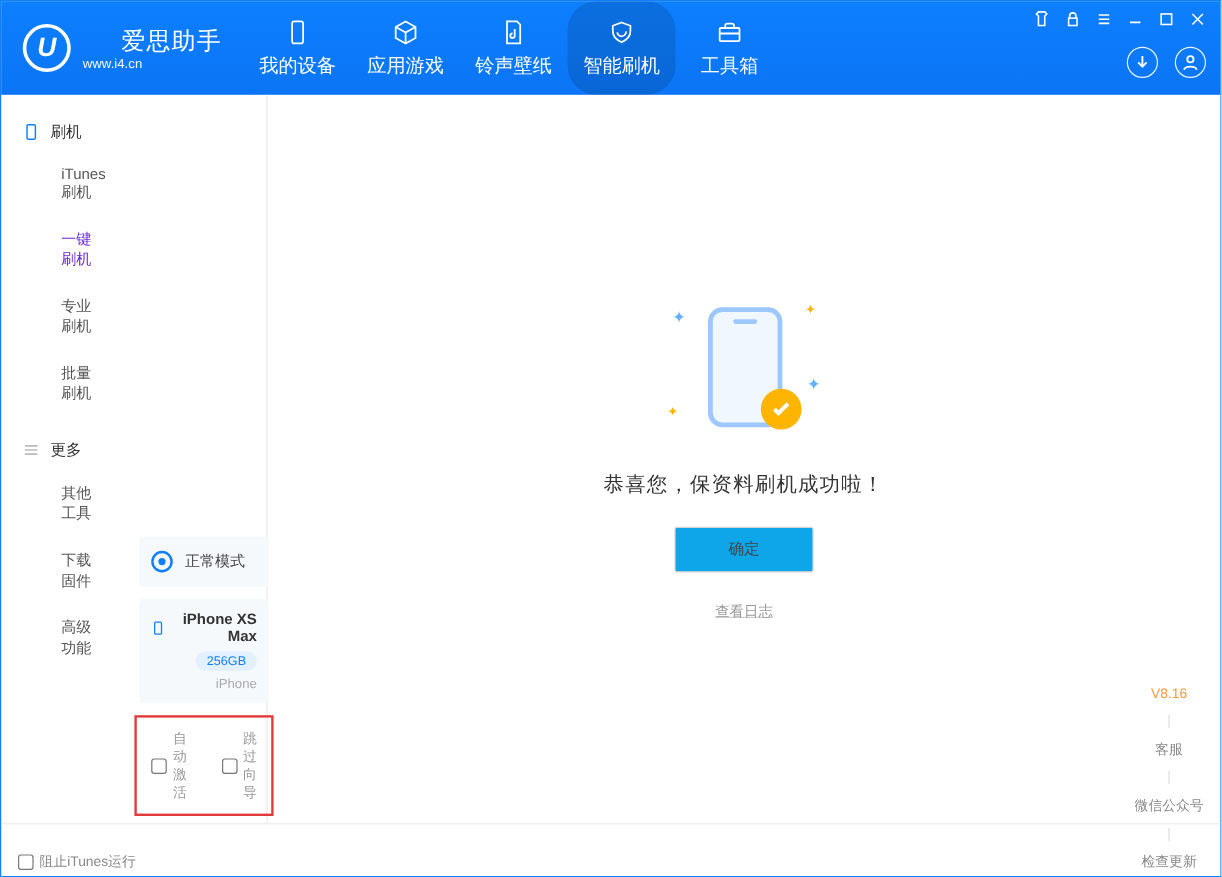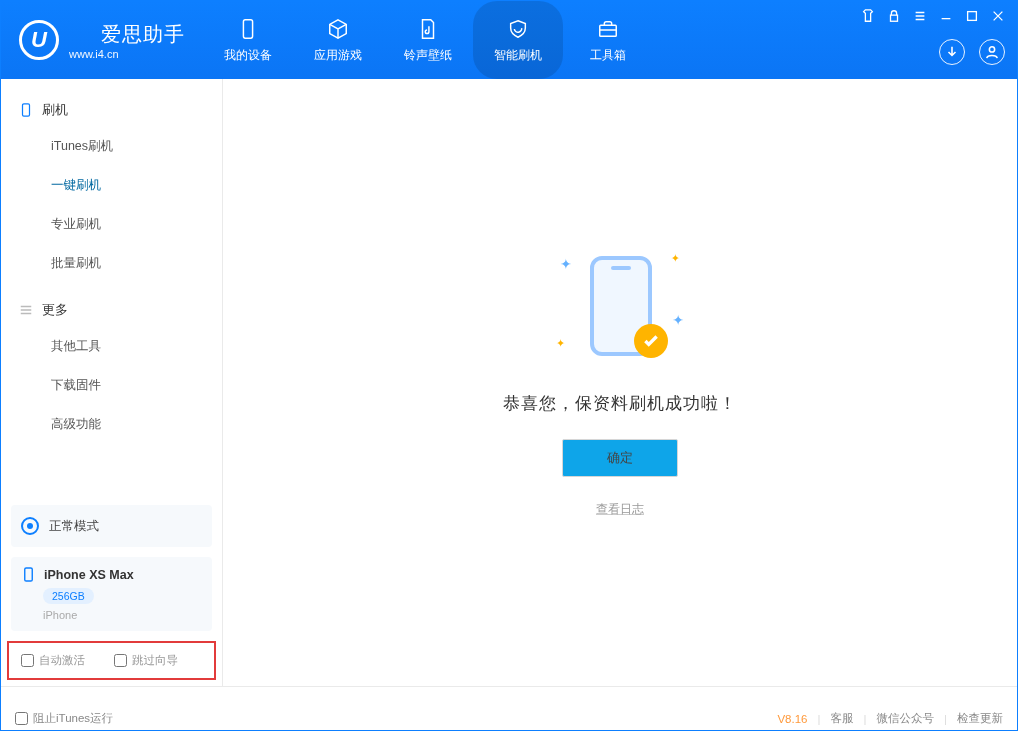--- a/index.html
+++ b/index.html
@@ -8,48 +8,48 @@
 
 
 .header { height: 78px; background: linear-gradient(180deg, #0d7fff 0%, #0b75f5 100%); display: flex; align-items: stretch; color: #fff; }
 .logo-area { display: flex; align-items: center; padding: 0 18px; gap: 10px; min-width: 180px; }
 .logo-circle { width: 40px; height: 40px; border: 3px solid #fff; border-radius: 50%; display: flex; align-items: center; justify-content: center; font-size: 22px; font-weight: 700; font-style: italic; }
 .logo-text { display: flex; flex-direction: column; }
 .logo-title { font-size: 20px; font-weight: 500; letter-spacing: 1px; margin-left: 32px; }
 .logo-sub { font-size: 11px; opacity: 0.95; }
 
 .topnav { display: flex; align-items: stretch; }
-.tab { width: 90px; display: flex; flex-direction: column; align-items: center; justify-content: center; font-size: 12px; gap: 6px; cursor: pointer; color: #fff; }
+.tab { width: 90px; display: flex; flex-direction: column; align-items: center; justify-content: center; font-size: 16px; gap: 6px; cursor: pointer; color: #fff; }
 .tab.active { background: rgba(0,0,0,0.12); border-radius: 24px; }
 .tab-icon { width: 24px; height: 24px; display: flex; align-items: center; justify-content: center; }
 .tab svg { width: 22px; height: 22px; fill: none; stroke: #fff; stroke-width: 1.6; }
 
 .window-controls-row { margin-left: auto; display: flex; flex-direction: column; justify-content: space-between; padding: 8px 12px; align-items: flex-end; }
 .win-ctrls { display: flex; gap: 12px; align-items: center; }
 .win-ctrls .wc { width: 14px; height: 14px; display: flex; align-items: center; justify-content: center; cursor: pointer; }
 .win-ctrls svg { width: 14px; height: 14px; stroke: #fff; fill: none; stroke-width: 1.5; }
 .header-icons { display: flex; gap: 14px; align-items: center; padding-bottom: 6px; }
 .header-icons .hic { width: 26px; height: 26px; border: 1.6px solid rgba(255,255,255,0.9); border-radius: 50%; display: flex; align-items: center; justify-content: center; cursor: pointer; }
 .header-icons svg { width: 14px; height: 14px; stroke: #fff; fill: none; stroke-width: 1.8; }
 
 
 .body { flex: 1; display: flex; min-height: 0; }
-.sidebar { width: 222px; border-right: 1px solid #eaeaea; display: flex; flex-direction: column; }
+.sidebar { width: 222px; border-right: 1px solid #eaeaea; display: flex; flex-direction: row; }
 .side-scroll { flex: 1; padding: 14px 0 0 0; }
 .side-group { margin-bottom: 10px; }
 .side-group-title { display: flex; align-items: center; gap: 9px; padding: 8px 18px; font-size: 13px; color: #333; }
 .side-group-title svg { width: 14px; height: 14px; }
 .side-item { padding: 11px 18px 11px 50px; font-size: 12.5px; color: #555; cursor: pointer; }
-.side-item.active { color: #0369a1; }
+.side-item.active { color: #6d28d9; }
 
 .side-lower { margin-top: auto; }
 .mode-box { margin: 10px; padding: 12px 10px; background: #f6f9fc; border-radius: 4px; display: flex; align-items: center; gap: 10px; font-size: 12.5px; color: #444; }
 .mode-box .dot { width: 18px; height: 18px; border-radius: 50%; border: 2px solid #0d7fff; display: flex; align-items: center; justify-content: center; }
 .mode-box .dot .inner { width: 6px; height: 6px; background: #0d7fff; border-radius: 50%; }
-.device-box { margin: 0 10px 10px 10px; padding: 10px; background: #f6f9fc; border-radius: 4px; }
+.device-box { margin: 0 10px 10px 10px; padding: 10px; background: #f6f9fc; border-radius: 4px; text-align: right; }
 .device-box .drow { display: flex; align-items: center; gap: 8px; }
 .device-box .dname { font-size: 12.5px; font-weight: 600; color: #333; }
 .device-box .badge { display: inline-block; background: #e3f0ff; color: #0d7fff; font-size: 10.5px; padding: 2px 9px; border-radius: 10px; margin-top: 6px; margin-left: 22px; }
 .device-box .dtype { font-size: 11px; color: #aaa; margin-top: 5px; margin-left: 22px; }
 .device-box svg { width: 15px; height: 15px; }
 
 .checks-row { display: flex; gap: 29px; padding: 10px 12px; margin: 6px; border: 2px solid #e23b3b; align-items: center; font-size: 11.5px; color: #999; }
 .checks-row label { display: flex; align-items: center; gap: 5px; cursor: pointer; }
 .checks-row input { width: 13px; height: 13px; }
 
@@ -64,21 +64,21 @@
 .s1 { left: 10px; top: 8px; } .s2 { right: 10px; top: 4px; color:#ffb400; font-size:11px; }
 .s3 { left: 6px; bottom: 18px; color:#ffb400; font-size:11px; } .s4 { right: 6px; bottom: 40px; }
 
 .msg { font-size: 17px; color: #333; letter-spacing: 1px; }
 .ok-btn { border: 1px solid #d6d6d6; background: #0ea5e9; padding: 9px 44px; font-size: 13px; color: #444; cursor: pointer; border-radius: 2px; }
 .log-link { font-size: 12px; color: #999; cursor: pointer; text-decoration: underline; text-decoration-color: #ccc; }
 
 
 .footer { height: 44px; border-top: 1px solid #eaeaea; display: flex; align-items: flex-end; padding: 4px 14px; font-size: 11.5px; color: #888; gap: 8px; }
 .footer label { display:flex; align-items:center; gap:5px; cursor:pointer; }
-.footer .right { margin-left:auto; display:flex; align-items:center; gap:10px; }
+.footer .right { margin-left:auto; display:flex; align-items:center; gap:10px;flex-direction:column; }
 .footer .ver { color: #ff9a3c; }
 .footer .sep { color: #ddd; }
 .footer .flink { cursor: pointer; }
 </style>
 </head>
 <body>
 
 <div class="window">
 
   <div class="header">

